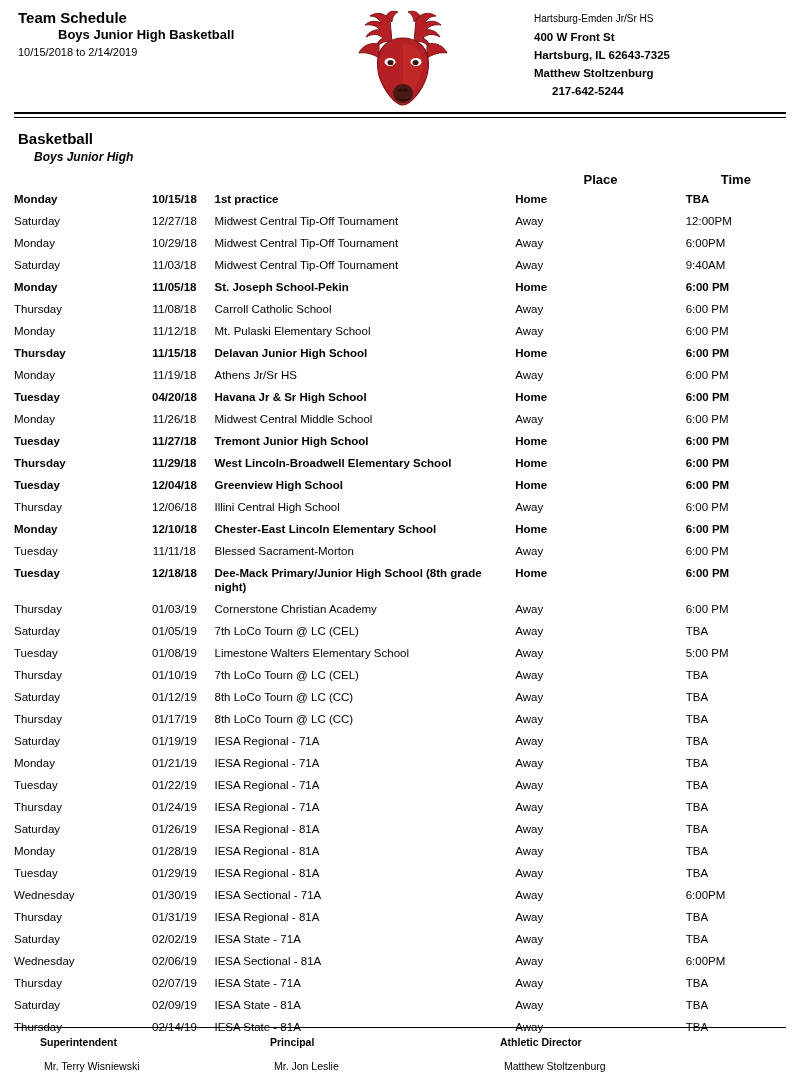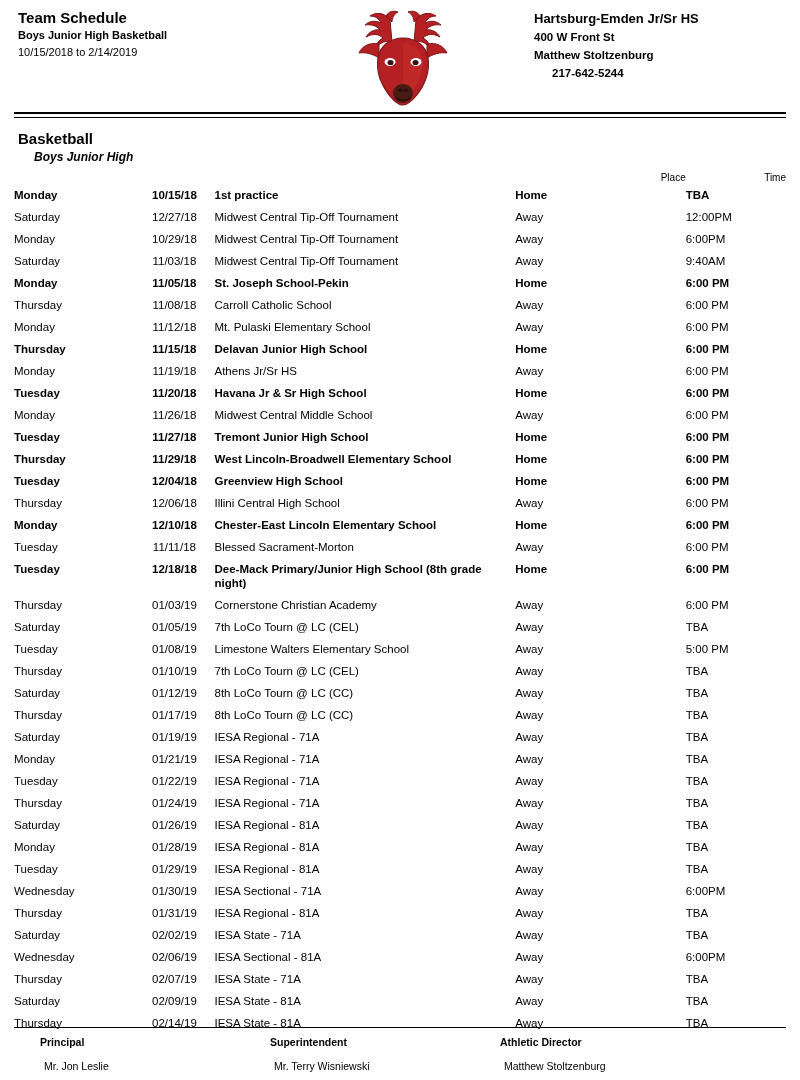--- a/index.html
+++ b/index.html
@@ -35,45 +35,46 @@
   .header-left {
     width: 270px;
     padding-left: 4px;
   }
   .hdr-title {
     font-size: 15px;
     font-weight: bold;
     line-height: 19px;
   }
   .hdr-sub {
-    font-size: 11px;
+    font-size: 13px;
     font-weight: bold;
     line-height: 16px;
+    margin-left: 40px;
   }
   .hdr-dates {
     font-size: 11px;
     font-weight: normal;
     line-height: 16px;
     margin-top: 1px;
   }
   .header-logo {
     width: 230px;
     display: flex;
     justify-content: center;
     align-items: flex-start;
     padding-top: 2px;
   }
   .header-right {
     flex: 1;
     padding-left: 16px;
     padding-top: 2px;
   }
   .hdr-school {
-    font-size: 13px;
-    font-weight: bold;
+    font-size: 10px;
+    font-weight: normal;
     line-height: 18px;
   }
   .hdr-addr {
     font-size: 11.5px;
     font-weight: bold;
     line-height: 18px;
   }
   .hdr-contact {
     font-size: 11.5px;
     font-weight: bold;
@@ -113,23 +114,23 @@
     margin-top: 8px;
     table-layout: fixed;
   }
   table.sched col.c-day   { width: 120px; }
   table.sched col.c-date  { width: 80px; }
   table.sched col.c-opp   { width: 300px; }
   table.sched col.c-place { width: 170px; }
   table.sched col.c-time  { width: 100px; }
 
   table.sched th {
-    font-size: 10px;
-    font-weight: normal;
-    text-align: right;
+    font-size: 13px;
+    font-weight: bold;
+    text-align: center;
     vertical-align: bottom;
     padding: 0 0 1px 0;
     color: #000;
   }
   table.sched td {
     font-size: 11.5px;
     vertical-align: top;
     padding: 4px 0 4px 0;
     line-height: 14px;
   }
@@ -208,20 +209,21 @@
         <path d="M57 74 C63 74, 67 78, 67 83 C67 89, 62 93, 57 93 C52 93, 47 89, 47 83 C47 78, 51 74, 57 74 Z" fill="#4a1b14"></path>
         <path d="M51 80 C53 78, 55 78, 57 80 C59 78, 61 78, 63 80 C61 82, 59 82, 57 81 C55 82, 53 82, 51 80 Z" fill="#2a0c08"></path>
 
         <path d="M50 88 C53 91, 61 91, 64 88" stroke="#2a0c08" stroke-width="1.4" fill="none"></path>
       </svg>
     </div>
 
     <div class="header-right">
       <div class="hdr-school">Hartsburg-Emden Jr/Sr HS</div>
       <div class="hdr-addr">400 W Front St</div>
+      <div class="hdr-addr">Hartsburg, IL 62643-7325</div>
       <div class="hdr-contact">Matthew Stoltzenburg</div>
       <div class="hdr-phone">217-642-5244</div>
     </div>
   </div>
 
   <div class="rule-double"></div>
 
   <div class="sport-head">Basketball</div>
   <div class="sport-sub">Boys Junior High</div>
 
@@ -301,21 +303,21 @@
         </tr>
         <tr>
           <td class="day">Monday</td>
           <td class="date">11/19/18</td>
           <td class="opp">Athens Jr/Sr HS</td>
           <td class="place">Away</td>
           <td class="time">6:00 PM</td>
         </tr>
         <tr class="bold">
           <td class="day">Tuesday</td>
-          <td class="date">11/20/18</td>
+          <td class="date">04/20/18</td>
           <td class="opp">Havana Jr &amp; Sr High School</td>
           <td class="place">Home</td>
           <td class="time">6:00 PM</td>
         </tr>
         <tr>
           <td class="day">Monday</td>
           <td class="date">11/26/18</td>
           <td class="opp">Midwest Central Middle School</td>
           <td class="place">Away</td>
           <td class="time">6:00 PM</td>
@@ -509,26 +511,26 @@
           <td class="place">Away</td>
           <td class="time">TBA</td>
         </tr>
       </tbody>
   </table>
 
   <div class="footer-wrap">
     <div class="rule-single"></div>
     <div class="footer">
       <div class="foot-col">
+        <div class="foot-title">Superintendent</div>
+        <div class="foot-name">Mr. Terry Wisniewski</div>
+      </div>
+      <div class="foot-col">
         <div class="foot-title">Principal</div>
         <div class="foot-name">Mr. Jon Leslie</div>
-      </div>
-      <div class="foot-col">
-        <div class="foot-title">Superintendent</div>
-        <div class="foot-name">Mr. Terry Wisniewski</div>
       </div>
       <div class="foot-col">
         <div class="foot-title">Athletic Director</div>
         <div class="foot-name">Matthew Stoltzenburg</div>
       </div>
     </div>
   </div>
 
 </div>
 

